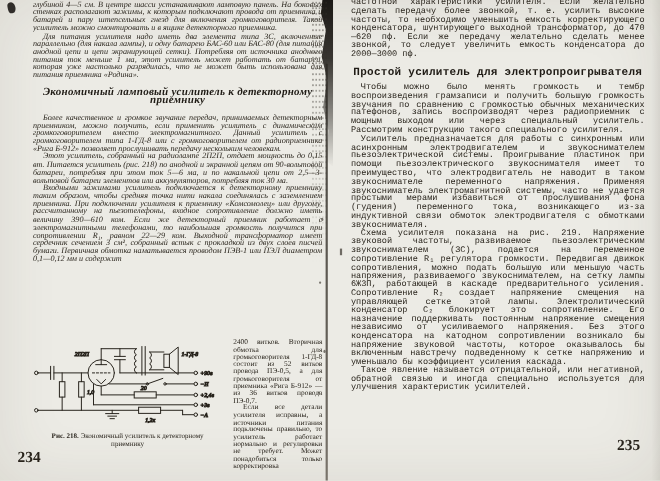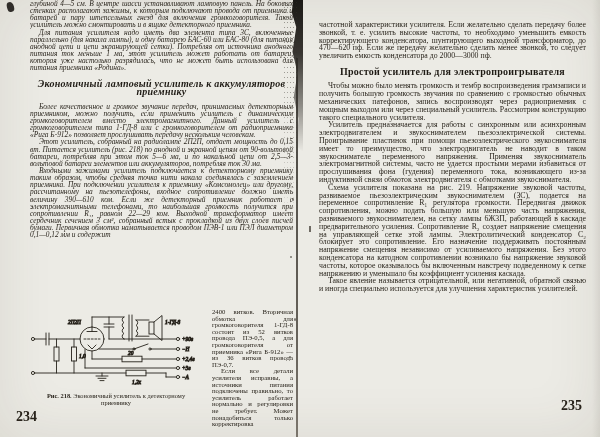--- a/index.html
+++ b/index.html
@@ -8,21 +8,21 @@
     background:#ecebe5;
     font-family:"Liberation Serif","DejaVu Serif",serif;
   }
   .scan{position:absolute;inset:0;box-shadow:inset 0 0 55px rgba(70,58,38,.10);}
   
   .page{position:absolute;top:0;height:437px;color:#262219;}
   .page-left{left:30px;width:263px;}
   .page-right{left:319px;width:267px;}
   .main-text{overflow:hidden;}
   .page-left .main-text{max-height:284px;font-style:italic;}
-  .page-right .main-text{padding-top:21px;max-height:382px;}
+  .page-right .main-text{padding-top:0;max-height:382px;font-family:Liberation Mono, monospace;}
   p.bodytext{
     margin:0;text-align:justify;text-indent:9px;
     font-size:7.4px;line-height:7.15px;color:#29241c;
   }
   .page-right p.bodytext{font-size:7.8px;line-height:7.8px;}
   p.no-indent{text-indent:0;}
   .heading{
     margin:8px 2px 6px;font-size:10px;font-weight:bold;text-align:center;
     color:#1f1b15;letter-spacing:.25px;line-height:8.5px;
   }
@@ -89,21 +89,21 @@
   <div class="dot dot2"></div>
   <div class="dot dot3"></div>
   <div class="dot dot4"></div>
   <div class="tick-right"></div>
   <div class="edge-right"></div>
 
   <div class="page page-left">
     <div class="main-text">
       <p class="bodytext no-indent">глубиной 4—5 см. В центре шасси устанавливают ламповую панель. На боковых стенках располагают зажимы, к которым подключают провода от приемника и батарей и пару штепсельных гнезд для включения громкоговорителя. Такой усилитель можно смонтировать и в ящике детекторного приемника.</p>
       <p class="bodytext">Для питания усилителя надо иметь два элемента типа 3С, включенные параллельно (для накала лампы), и одну батарею БАС-60 или БАС-80 (для питания анодной цепи и цепи экранирующей сетки). Потребляя от источника анодного питания ток меньше 1 ма, этот усилитель может работать от батареи, которая уже настолько разрядилась, что не может быть использована для питания приемника «Родина».</p>
-      <div class="heading">Экономичный ламповый усилитель к аккумуляторов приемнику</div>
+      <div class="heading">Экономичный ламповый усилитель к детекторному приемнику</div>
       <p class="bodytext">Более качественное и громкое звучание передач, принимаемых детекторным приемником, можно получить, если применить усилитель с динамическим громкоговорителем вместо электромагнитного. Данный усилитель с громкоговорителем типа 1-ГД-8 или с громкоговорителем от радиоприемника «Рига Б-912» позволяет прослушивать передачу нескольким человекам.</p>
       <p class="bodytext">Этот усилитель, собранный на радиолампе 2П2П, отдает мощность до 0,15 вт. Питается усилитель (рис. 218) по анодной и экранной цепям от 90-вольтовой батареи, потребляя при этом ток 5—6 ма, и по накальной цепи от 2,5—3-вольтовой батареи элементов или аккумуляторов, потребляя ток 30 ма.</p>
       <p class="bodytext">Входными зажимами усилитель подключается к детекторному приемнику таким образом, чтобы средняя точка нити накала соединялась с заземлением приемника. При подключении усилителя к приемнику «Комсомолец» или другому, рассчитанному на пьезотелефоны, входное сопротивление должно иметь величину 390—610 ком. Если же детекторный приемник работает с электромагнитными телефонами, то наибольшая громкость получится при сопротивлении R₁, равном 22—29 ком. Выходной трансформатор имеет сердечник сечением 3 см², собранный встык с прокладкой из двух слоев писчей бумаги. Первичная обмотка наматывается проводом ПЭВ-1 или ПЭЛ диаметром 0,1—0,12 мм и содержит</p>
     </div>
 
     <div class="fig-wrap">
       <svg class="schematic" width="172" height="74" viewBox="0 0 172 74" fill="none" stroke="#26221b" stroke-width="0.9" stroke-linecap="round">
 
         <circle cx="3" cy="28" r="1.6"></circle>
         <line x1="4.6" y1="28" x2="16" y2="28"></line>

